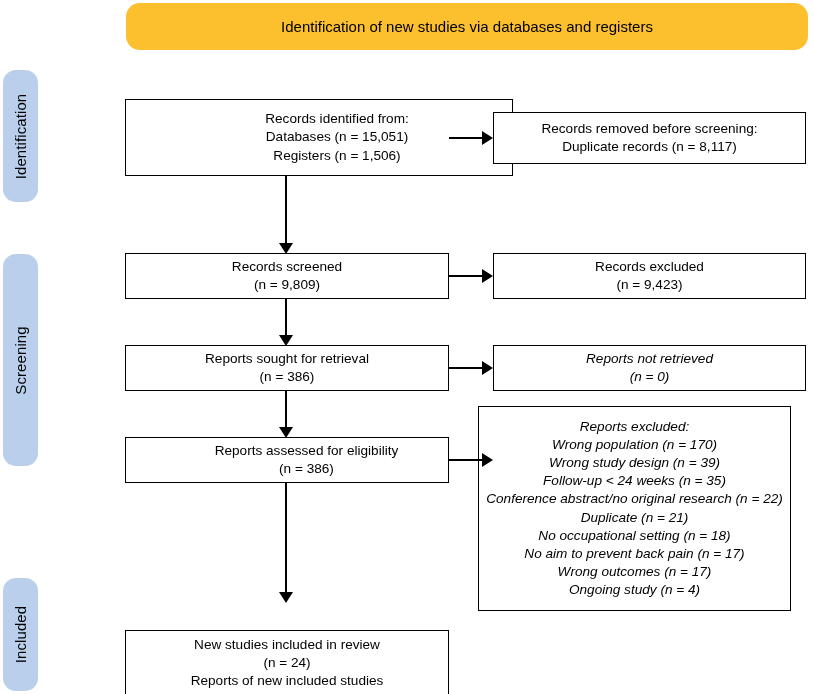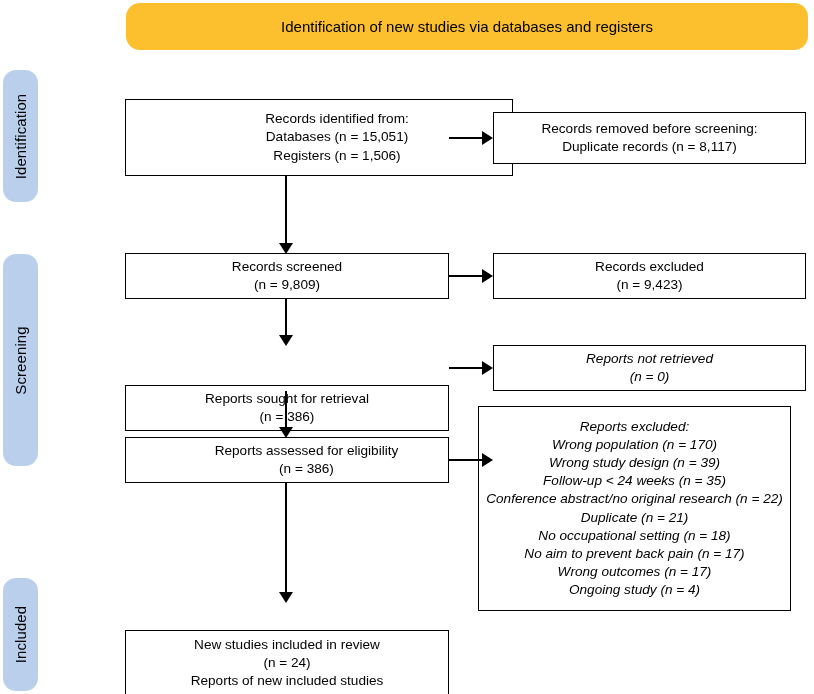--- a/index.html
+++ b/index.html
@@ -140,21 +140,21 @@
     <div class="line">Records excluded</div>
     <div class="line">(n = 9,423)</div>
   </div>
 
   <div class="hline" style="left:449px; top:275px; width:33px;"></div>
   <div class="arrow-right" style="left:482px; top:269px;"></div>
 
   <div class="vline" style="left:285px; top:299px; height:37px;"></div>
   <div class="arrow-down" style="left:279px; top:335px;"></div>
 
-  <div class="box" style="left:125px; top:345px; width:324px; height:46px;margin-top:40px;">
+  <div class="box" style="left:125px; top:345px; width:324px; height:46px;">
     <div class="line">Reports sought for retrieval</div>
     <div class="line">(n = 386)</div>
   </div>
 
   <div class="box" style="left:493px; top:345px; width:313px; height:46px;font-style:italic;">
     <div class="line">Reports not retrieved</div>
     <div class="line">(n = 0)</div>
   </div>
 
   <div class="hline" style="left:449px; top:367px; width:33px;"></div>

